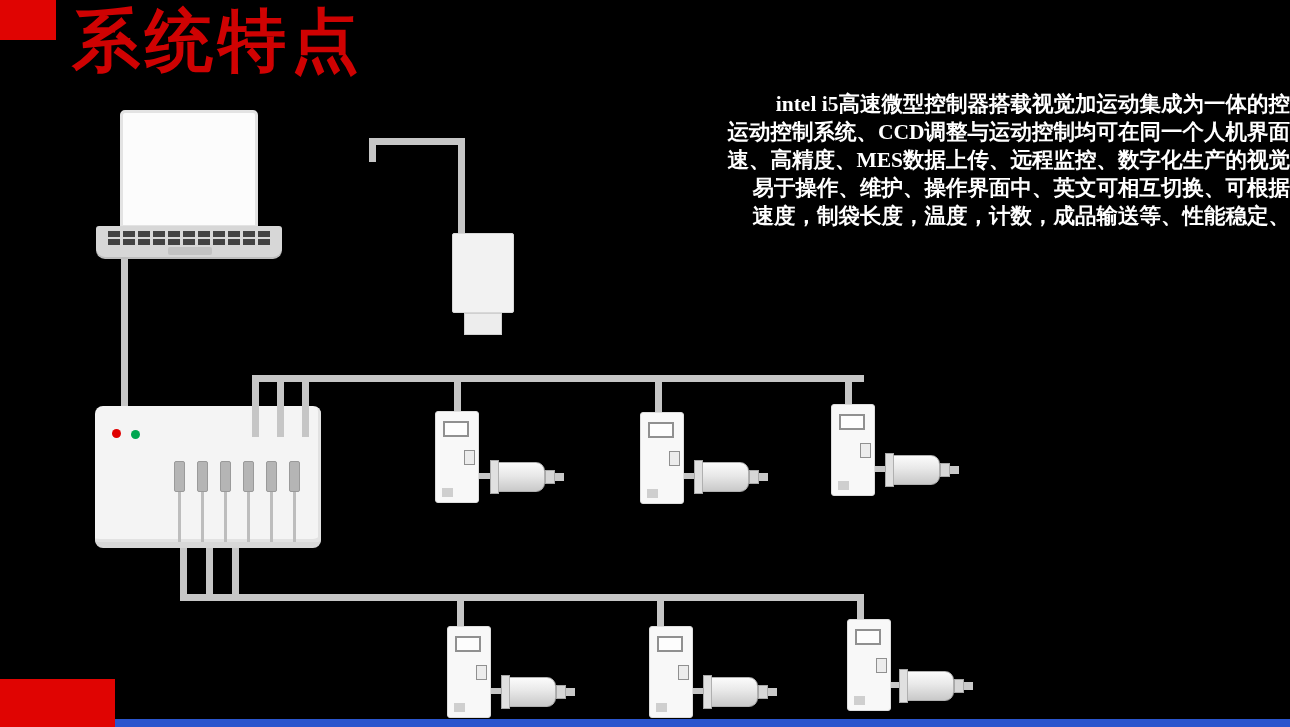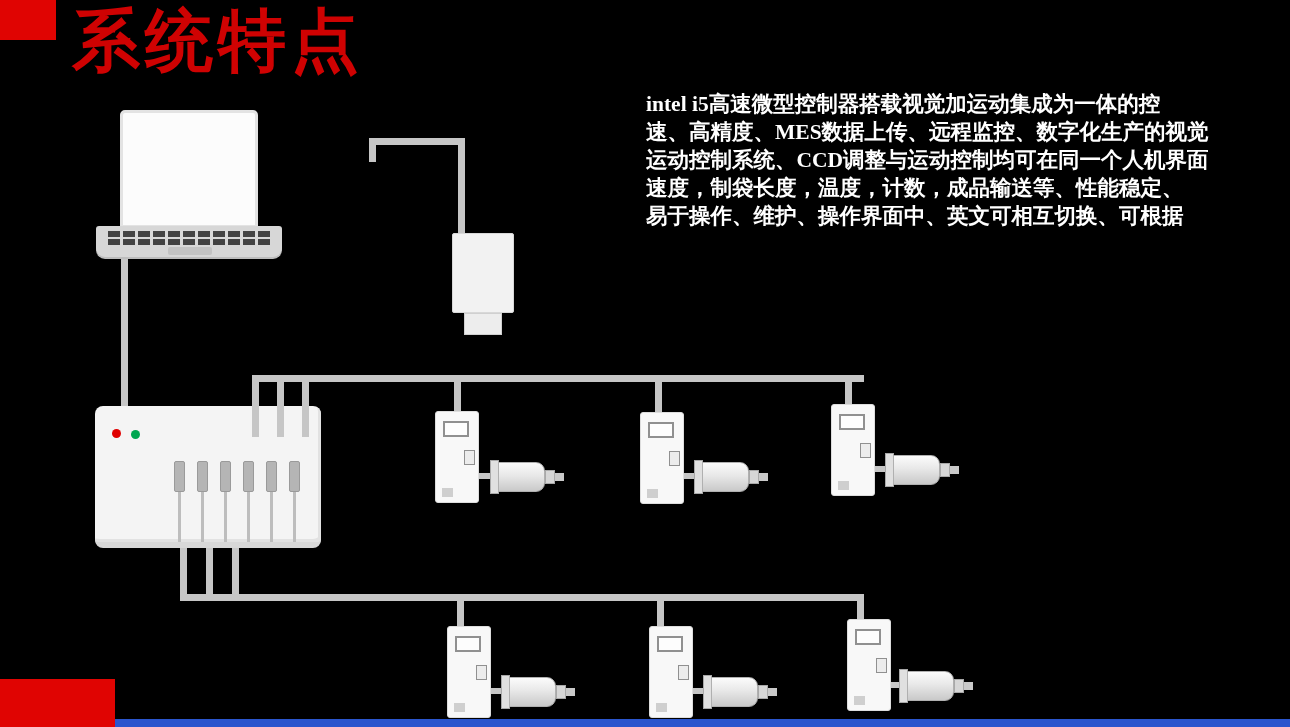--- a/index.html
+++ b/index.html
@@ -1,17 +1,17 @@
 <!DOCTYPE html>
 <html><head>
 <meta charset="utf-8">
 <style>
   html,body{margin:0;padding:0;background:#000;}
   .stage{position:relative;width:1290px;height:727px;background:#000;overflow:hidden;
-         font-family:"Liberation Serif","DejaVu Serif",serif;}
+         font-family:"Liberation Serif","DejaVu Serif",serif;text-align:right;}
 
   
   .title{position:absolute;left:72px;top:4px;margin:0;z-index:5;
          font-size:68px;font-weight:bold;color:#cf0202;letter-spacing:5px;line-height:1.1;}
   .intro{position:absolute;left:646px;top:90px;width:644px;z-index:5;
          color:#fff;font-size:21.5px;font-weight:bold;line-height:28px;}
   .intro-line{white-space:nowrap;}
 
   
   .red-block{position:absolute;background:#e00402;z-index:4;}
@@ -74,24 +74,24 @@
 <div class="stage">
 
   <div class="red-block tl"></div>
   <div class="red-block bl"></div>
   <div class="blue-bar"></div>
 
   <h1 class="title">系统特点</h1>
 
   <div class="intro">
     <div class="intro-line">intel i5高速微型控制器搭载视觉加运动集成为一体的控</div>
+    <div class="intro-line">运动控制系统、CCD调整与运动控制均可在同一个人机界面</div>
     <div class="intro-line">速、高精度、MES数据上传、远程监控、数字化生产的视觉</div>
-    <div class="intro-line">运动控制系统、CCD调整与运动控制均可在同一个人机界面</div>
+    <div class="intro-line">易于操作、维护、操作界面中、英文可相互切换、可根据</div>
     <div class="intro-line">速度，制袋长度，温度，计数，成品输送等、性能稳定、</div>
-    <div class="intro-line">易于操作、维护、操作界面中、英文可相互切换、可根据</div>
   </div>
 
   <div class="line" style="left:369px;top:138px;width:7px;height:24px;"></div>
   <div class="line" style="left:369px;top:138px;width:96px;height:7px;"></div>
   <div class="line" style="left:458px;top:138px;width:7px;height:98px;"></div>
   <div class="line" style="left:121px;top:254px;width:7px;height:156px;"></div>
 
   <div class="line" style="left:252px;top:375px;width:612px;height:7px;"></div>
   <div class="line over" style="left:252px;top:375px;width:7px;height:62px;"></div>
   <div class="line over" style="left:277px;top:375px;width:7px;height:62px;"></div>

